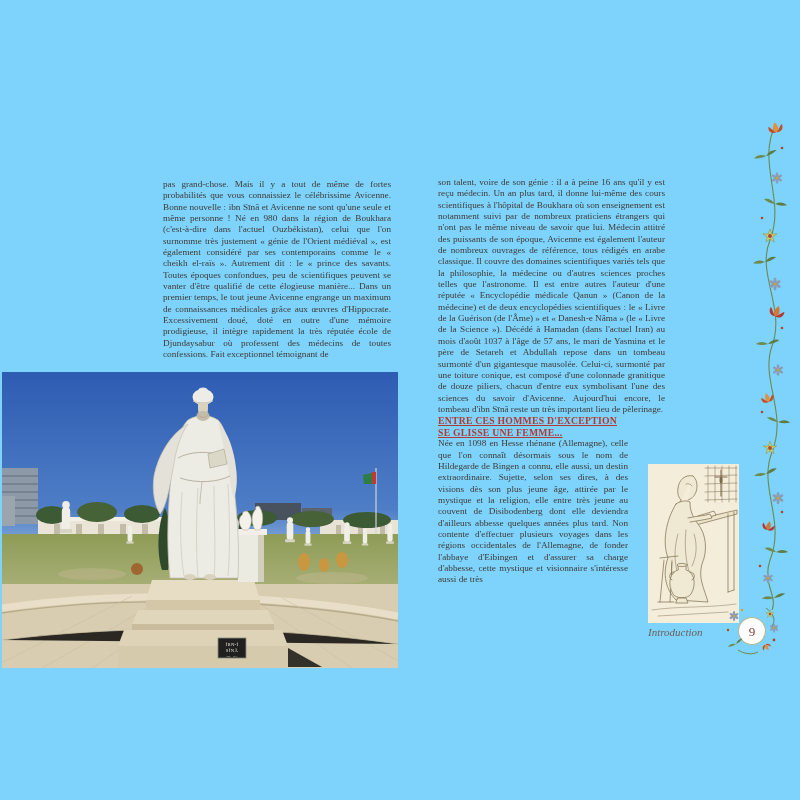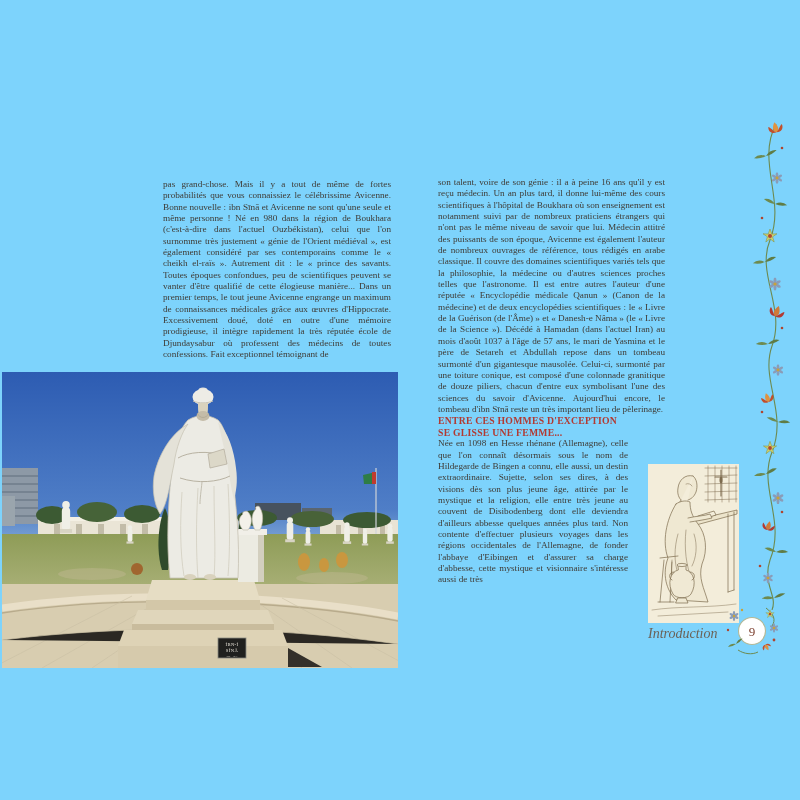--- a/index.html
+++ b/index.html
@@ -5,32 +5,32 @@
   html,body{margin:0;padding:0;background:#ffffff;}
   .page{position:relative;width:800px;height:800px;background:#7dd3fc;overflow:hidden;
         font-family:"Liberation Serif","DejaVu Serif",serif;}
   
   .col{position:absolute;color:#3f3b35;font-size:9.2px;line-height:11.35px;
        text-align:justify;hyphens:auto;-webkit-hyphens:auto;}
   .col-left{left:163px;top:179px;width:228px;height:193px;overflow:hidden;}
   .col-right{left:438px;top:177px;width:227px;}
   .col-right p{margin:0;}
   .rp-heading{width:190px;margin:12px 0 8px 0;color:#b23a32;font-weight:bold;
-              font-size:9.7px;line-height:11.5px;letter-spacing:.25px;text-align:left;}
+              font-size:9.7px;line-height:11.5px;letter-spacing:.25px;text-align:left;text-decoration:underline;}
   .rp-body2{width:190px;}
   
   .photo{position:absolute;left:2px;top:372px;width:396px;height:296px;}
   .photo svg{display:block;}
   
   .engraving{position:absolute;left:648px;top:464px;width:91px;height:159px;}
   
   .vine{position:absolute;left:742px;top:122px;width:52px;height:488px;}
   
   .footer-label{position:absolute;left:648px;top:626px;width:52px;text-align:center;
-                font-style:italic;font-size:14px;color:#6b6257;}
+                font-style:italic;font-size:11px;color:#6b6257;}
   .badge{position:absolute;left:722px;top:606px;width:64px;height:52px;}
 </style>
 </head>
 <body>
 
 <div class="page">
 
   <div class="col col-left">
     <p style="margin:0;">pas grand-chose. Mais il y a tout de même de fortes probabilités que vous connaissiez le célébrissime Avicenne. Bonne nouvelle : ibn Sīnā et Avicenne ne sont qu'une seule et même personne ! Né en 980 dans la région de Boukhara (c'est-à-dire dans l'actuel Ouzbékistan), celui que l'on surnomme très justement « génie de l'Orient médiéval », est également considéré par ses contemporains comme le « cheikh el-raïs ». Autrement dit : le « prince des savants. Toutes époques confondues, peu de scientifiques peuvent se vanter d'être qualifié de cette élogieuse manière... Dans un premier temps, le tout jeune Avicenne engrange un maximum de connaissances médicales grâce aux œuvres d'Hippocrate. Excessivement doué, doté en outre d'une mémoire prodigieuse, il intègre rapidement la très réputée école de Djundaysabur où professent des médecins de toutes confessions. Fait exceptionnel témoignant de</p>
   </div>

